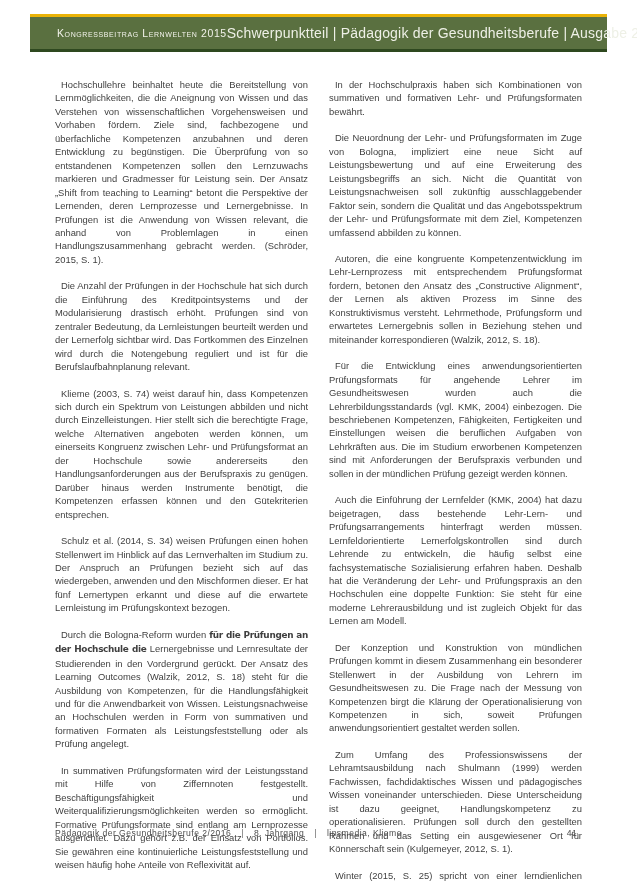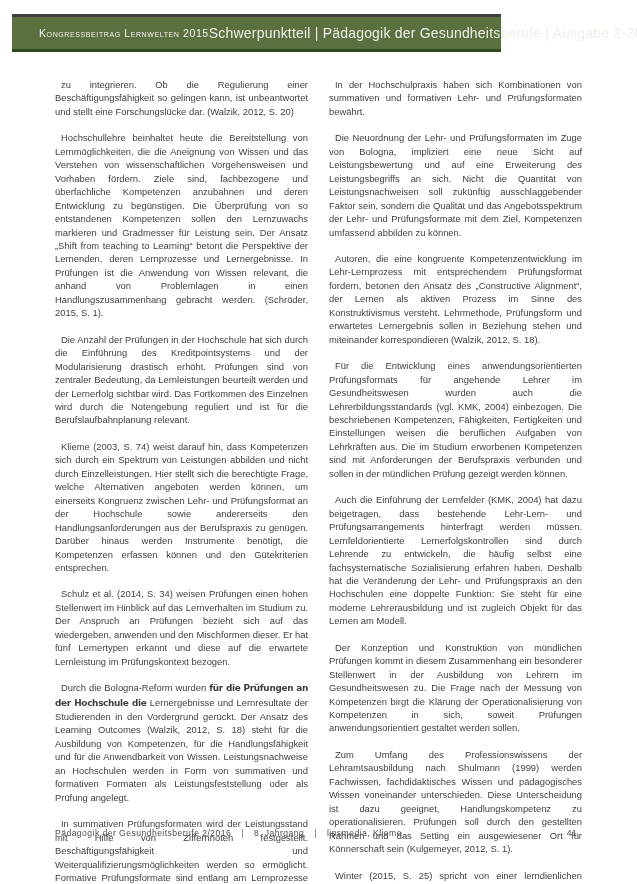--- a/index.html
+++ b/index.html
@@ -12,27 +12,27 @@
     width: 637px;
     height: 884px;
     background: #ffffff;
     font-family: "Liberation Sans", sans-serif;
     overflow: hidden;
   }
 
   
   .topbar {
     position: absolute;
-    left: 12px;
+    left: 30px;
     top: 14px;
-    width: 489px;
+    width: 577px;
     height: 38px;
     box-sizing: border-box;
     background: #5a7040;
-    border-top: 3px solid #404040;
+    border-top: 3px solid #eab308;
     border-bottom: 3px solid #2e481f;
     display: flex;
     align-items: center;
     justify-content: space-between;
     padding: 0 22px 0 27px;
   }
   .topbar .section-label {
     color: #f2f2ea;
     font-variant: small-caps;
     font-size: 10.5px;
@@ -101,21 +101,20 @@
 <div class="page">
 
   <header class="topbar">
     <span class="section-label">Kongressbeitrag Lernwelten 2015</span>
     <span class="issue-label">Schwerpunktteil | Pädagogik der Gesundheitsberufe | Ausgabe 2-2016</span>
   </header>
 
   <main class="content">
 
     <div class="col">
-      <p>zu integrieren. Ob die Regulierung einer Beschäftigungsfähigkeit so gelingen kann, ist unbeantwortet und stellt eine Forschungslücke dar. (Walzik, 2012, S. 20)</p>
       <p>Hochschullehre beinhaltet heute die Bereitstellung von Lernmöglichkeiten, die die Aneignung von Wissen und das Verstehen von wissenschaftlichen Vorgehensweisen und Vorhaben fördern. Ziele sind, fachbezogene und überfachliche Kompetenzen anzubahnen und deren Entwicklung zu begünstigen. Die Überprüfung von so entstandenen Kompetenzen sollen den Lernzuwachs markieren und Gradmesser für Leistung sein. Der Ansatz „Shift from teaching to Learning“ betont die Perspektive der Lernenden, deren Lernprozesse und Lernergebnisse. In Prüfungen ist die Anwendung von Wissen relevant, die anhand von Problemlagen in einen Handlungszusammenhang gebracht werden. (Schröder, 2015, S. 1).</p>
       <p>Die Anzahl der Prüfungen in der Hochschule hat sich durch die Einführung des Kreditpointsystems und der Modularisierung drastisch erhöht. Prüfungen sind von zentraler Bedeutung, da Lernleistungen beurteilt werden und der Lernerfolg sichtbar wird. Das Fortkommen des Einzelnen wird durch die Notengebung reguliert und ist für die Berufslaufbahnplanung relevant.</p>
       <p>Klieme (2003, S. 74) weist darauf hin, dass Kompetenzen sich durch ein Spektrum von Leistungen abbilden und nicht durch Einzelleistungen. Hier stellt sich die berechtigte Frage, welche Alternativen angeboten werden können, um einerseits Kongruenz zwischen Lehr- und Prüfungsformat an der Hochschule sowie andererseits den Handlungsanforderungen aus der Berufspraxis zu genügen. Darüber hinaus werden Instrumente benötigt, die Kompetenzen erfassen können und den Gütekriterien entsprechen.</p>
       <p>Schulz et al. (2014, S. 34) weisen Prüfungen einen hohen Stellenwert im Hinblick auf das Lernverhalten im Studium zu. Der Anspruch an Prüfungen bezieht sich auf das wiedergeben, anwenden und den Mischformen dieser. Er hat fünf Lernertypen erkannt und diese auf die erwartete Lernleistung im Prüfungskontext bezogen.</p>
       <p><span>Durch die Bologna-Reform wurden </span><span class="altfont">für die Prüfungen an der Hochschule die </span><span>Lernergebnisse und Lernresultate der Studierenden in den Vordergrund gerückt. Der Ansatz des Learning Outcomes (Walzik, 2012, S. 18) steht für die Ausbildung von Kompetenzen, für die Handlungsfähigkeit und für die Anwendbarkeit von Wissen. Leistungsnachweise an Hochschulen werden in Form von summativen und formativen Formaten als Leistungsfeststellung oder als Prüfung angelegt.</span></p>
       <p>In summativen Prüfungsformaten wird der Leistungsstand mit Hilfe von Ziffernnoten festgestellt. Beschäftigungsfähigkeit und Weiterqualifizierungsmöglichkeiten werden so ermöglicht. Formative Prüfungsformate sind entlang am Lernprozesse ausgerichtet. Dazu gehört z.B. der Einsatz von Portfolios. Sie gewähren eine kontinuierliche Leistungsfeststellung und weisen häufig hohe Anteile von Reflexivität auf.</p>
     </div>
 
     <div class="col">
       <p>In der Hochschulpraxis haben sich Kombinationen von summativen und formativen Lehr- und Prüfungsformaten bewährt.</p>

